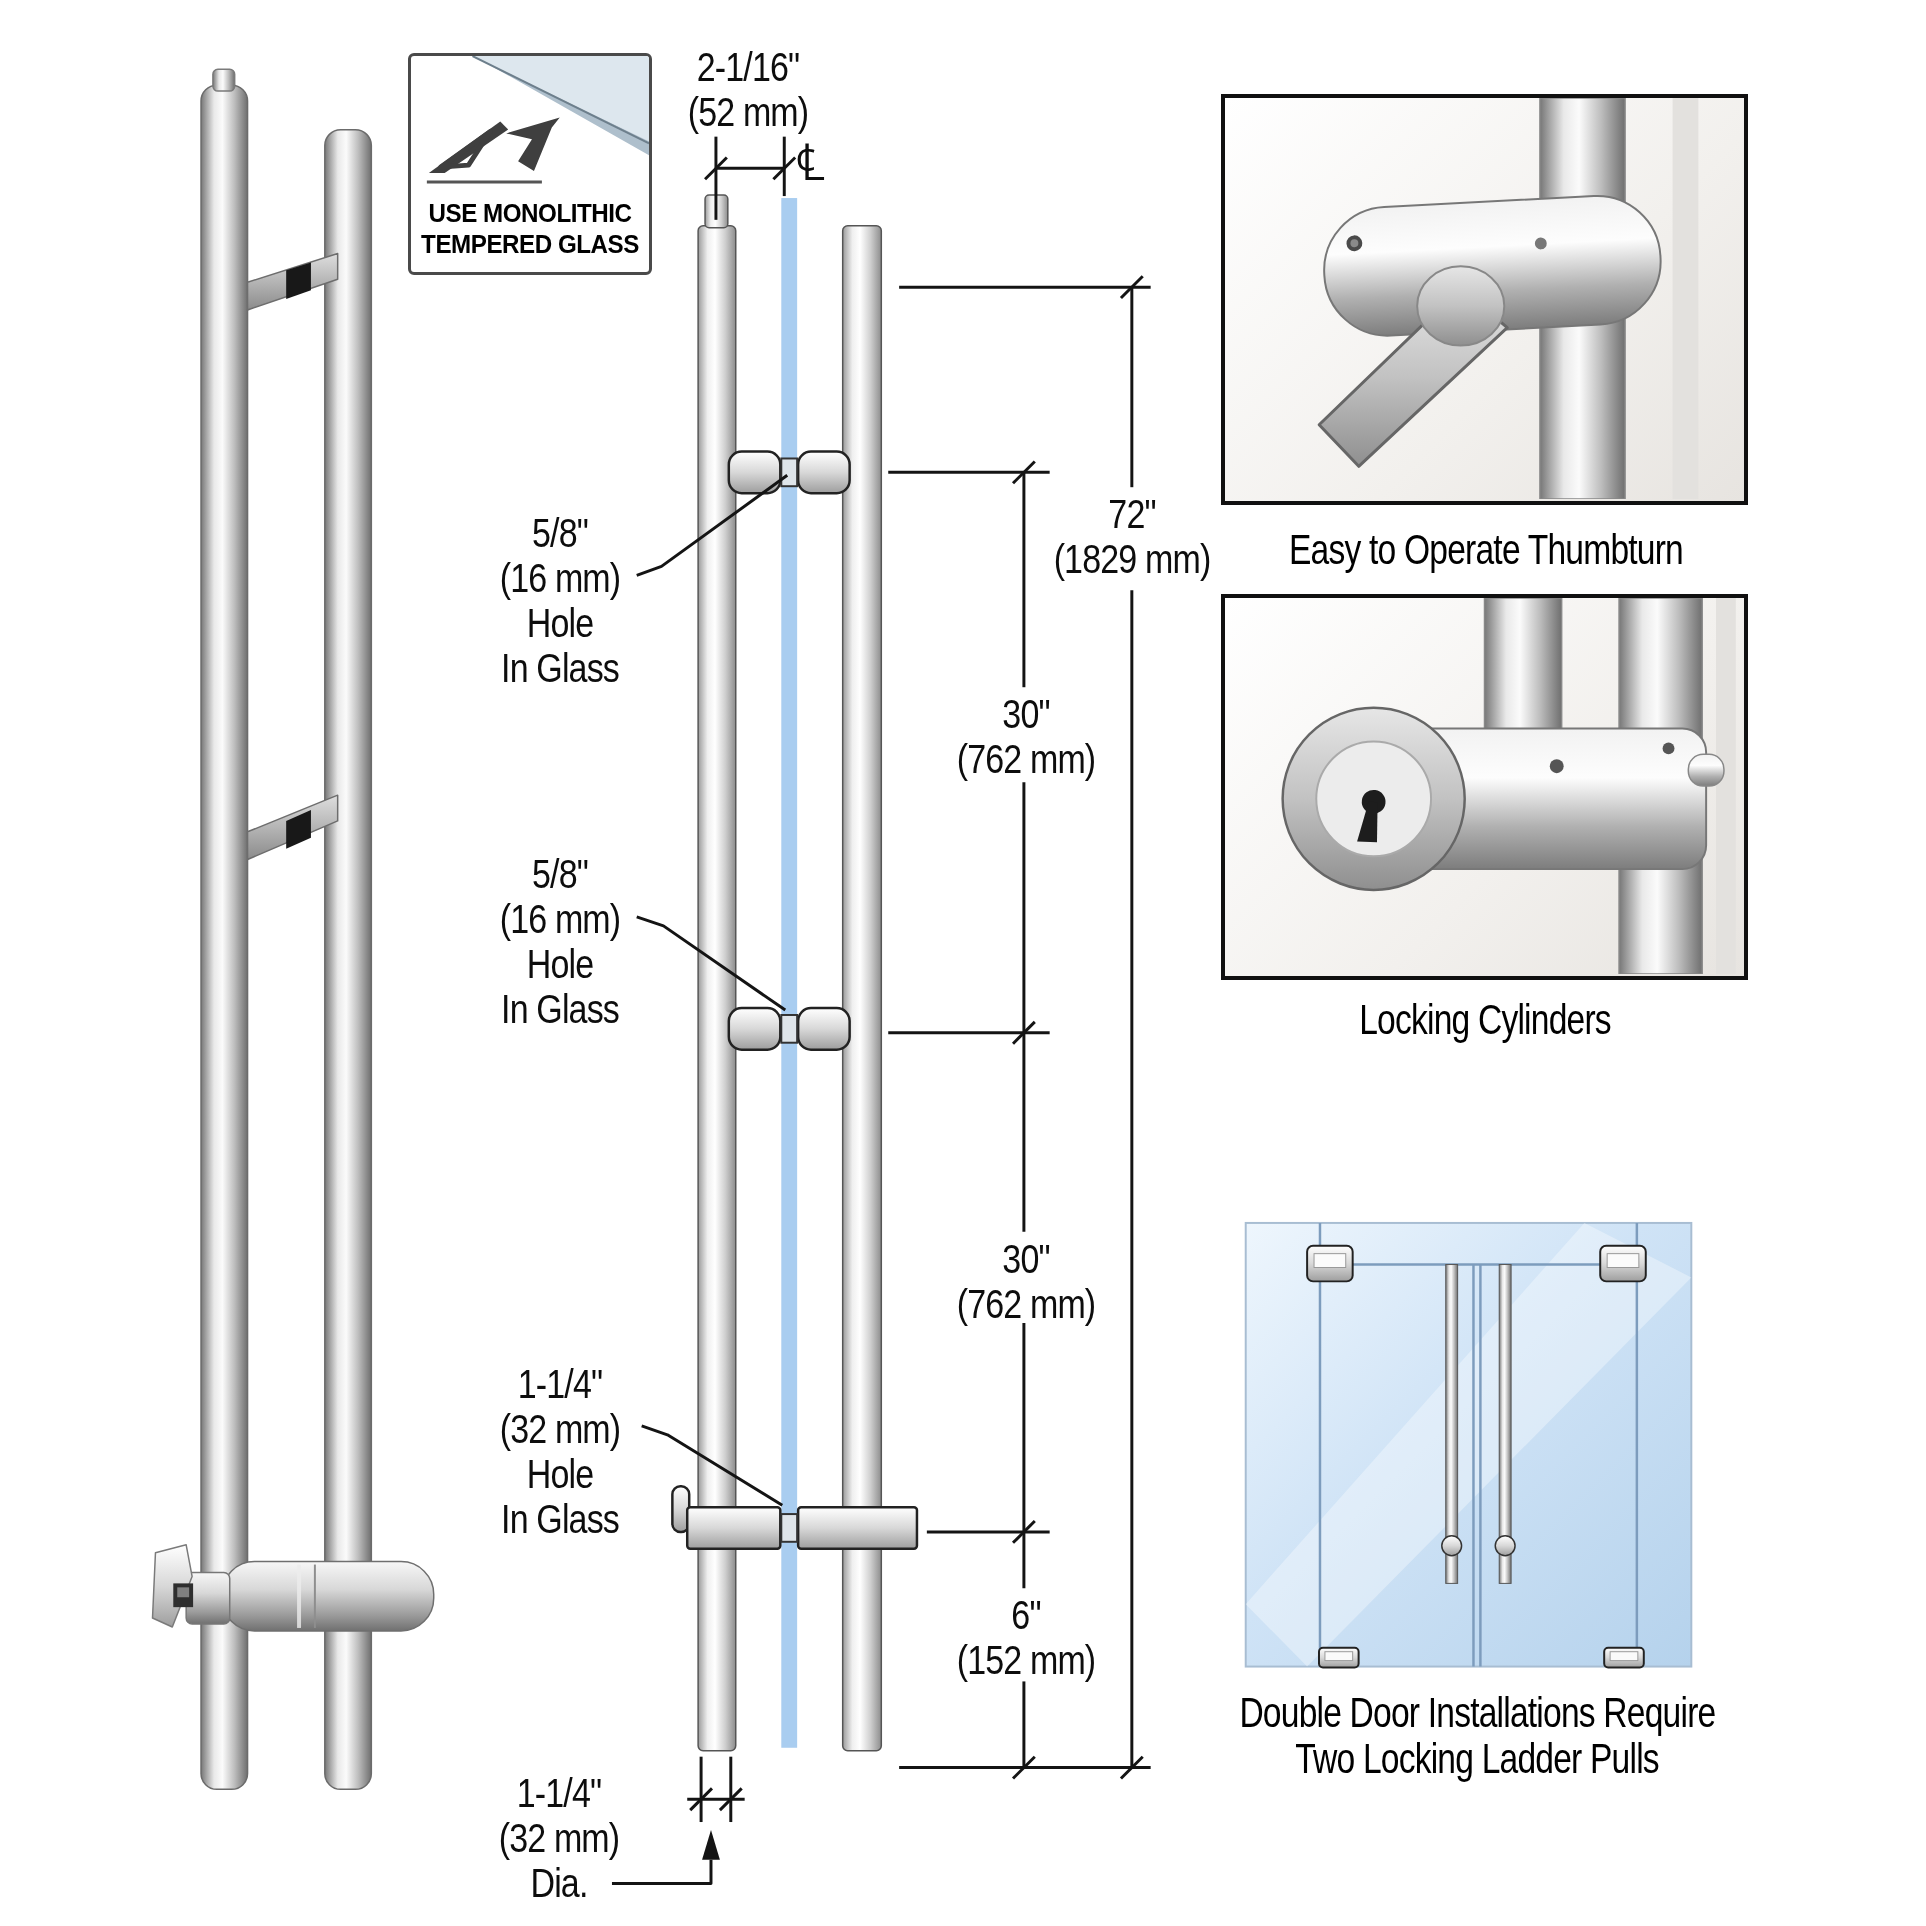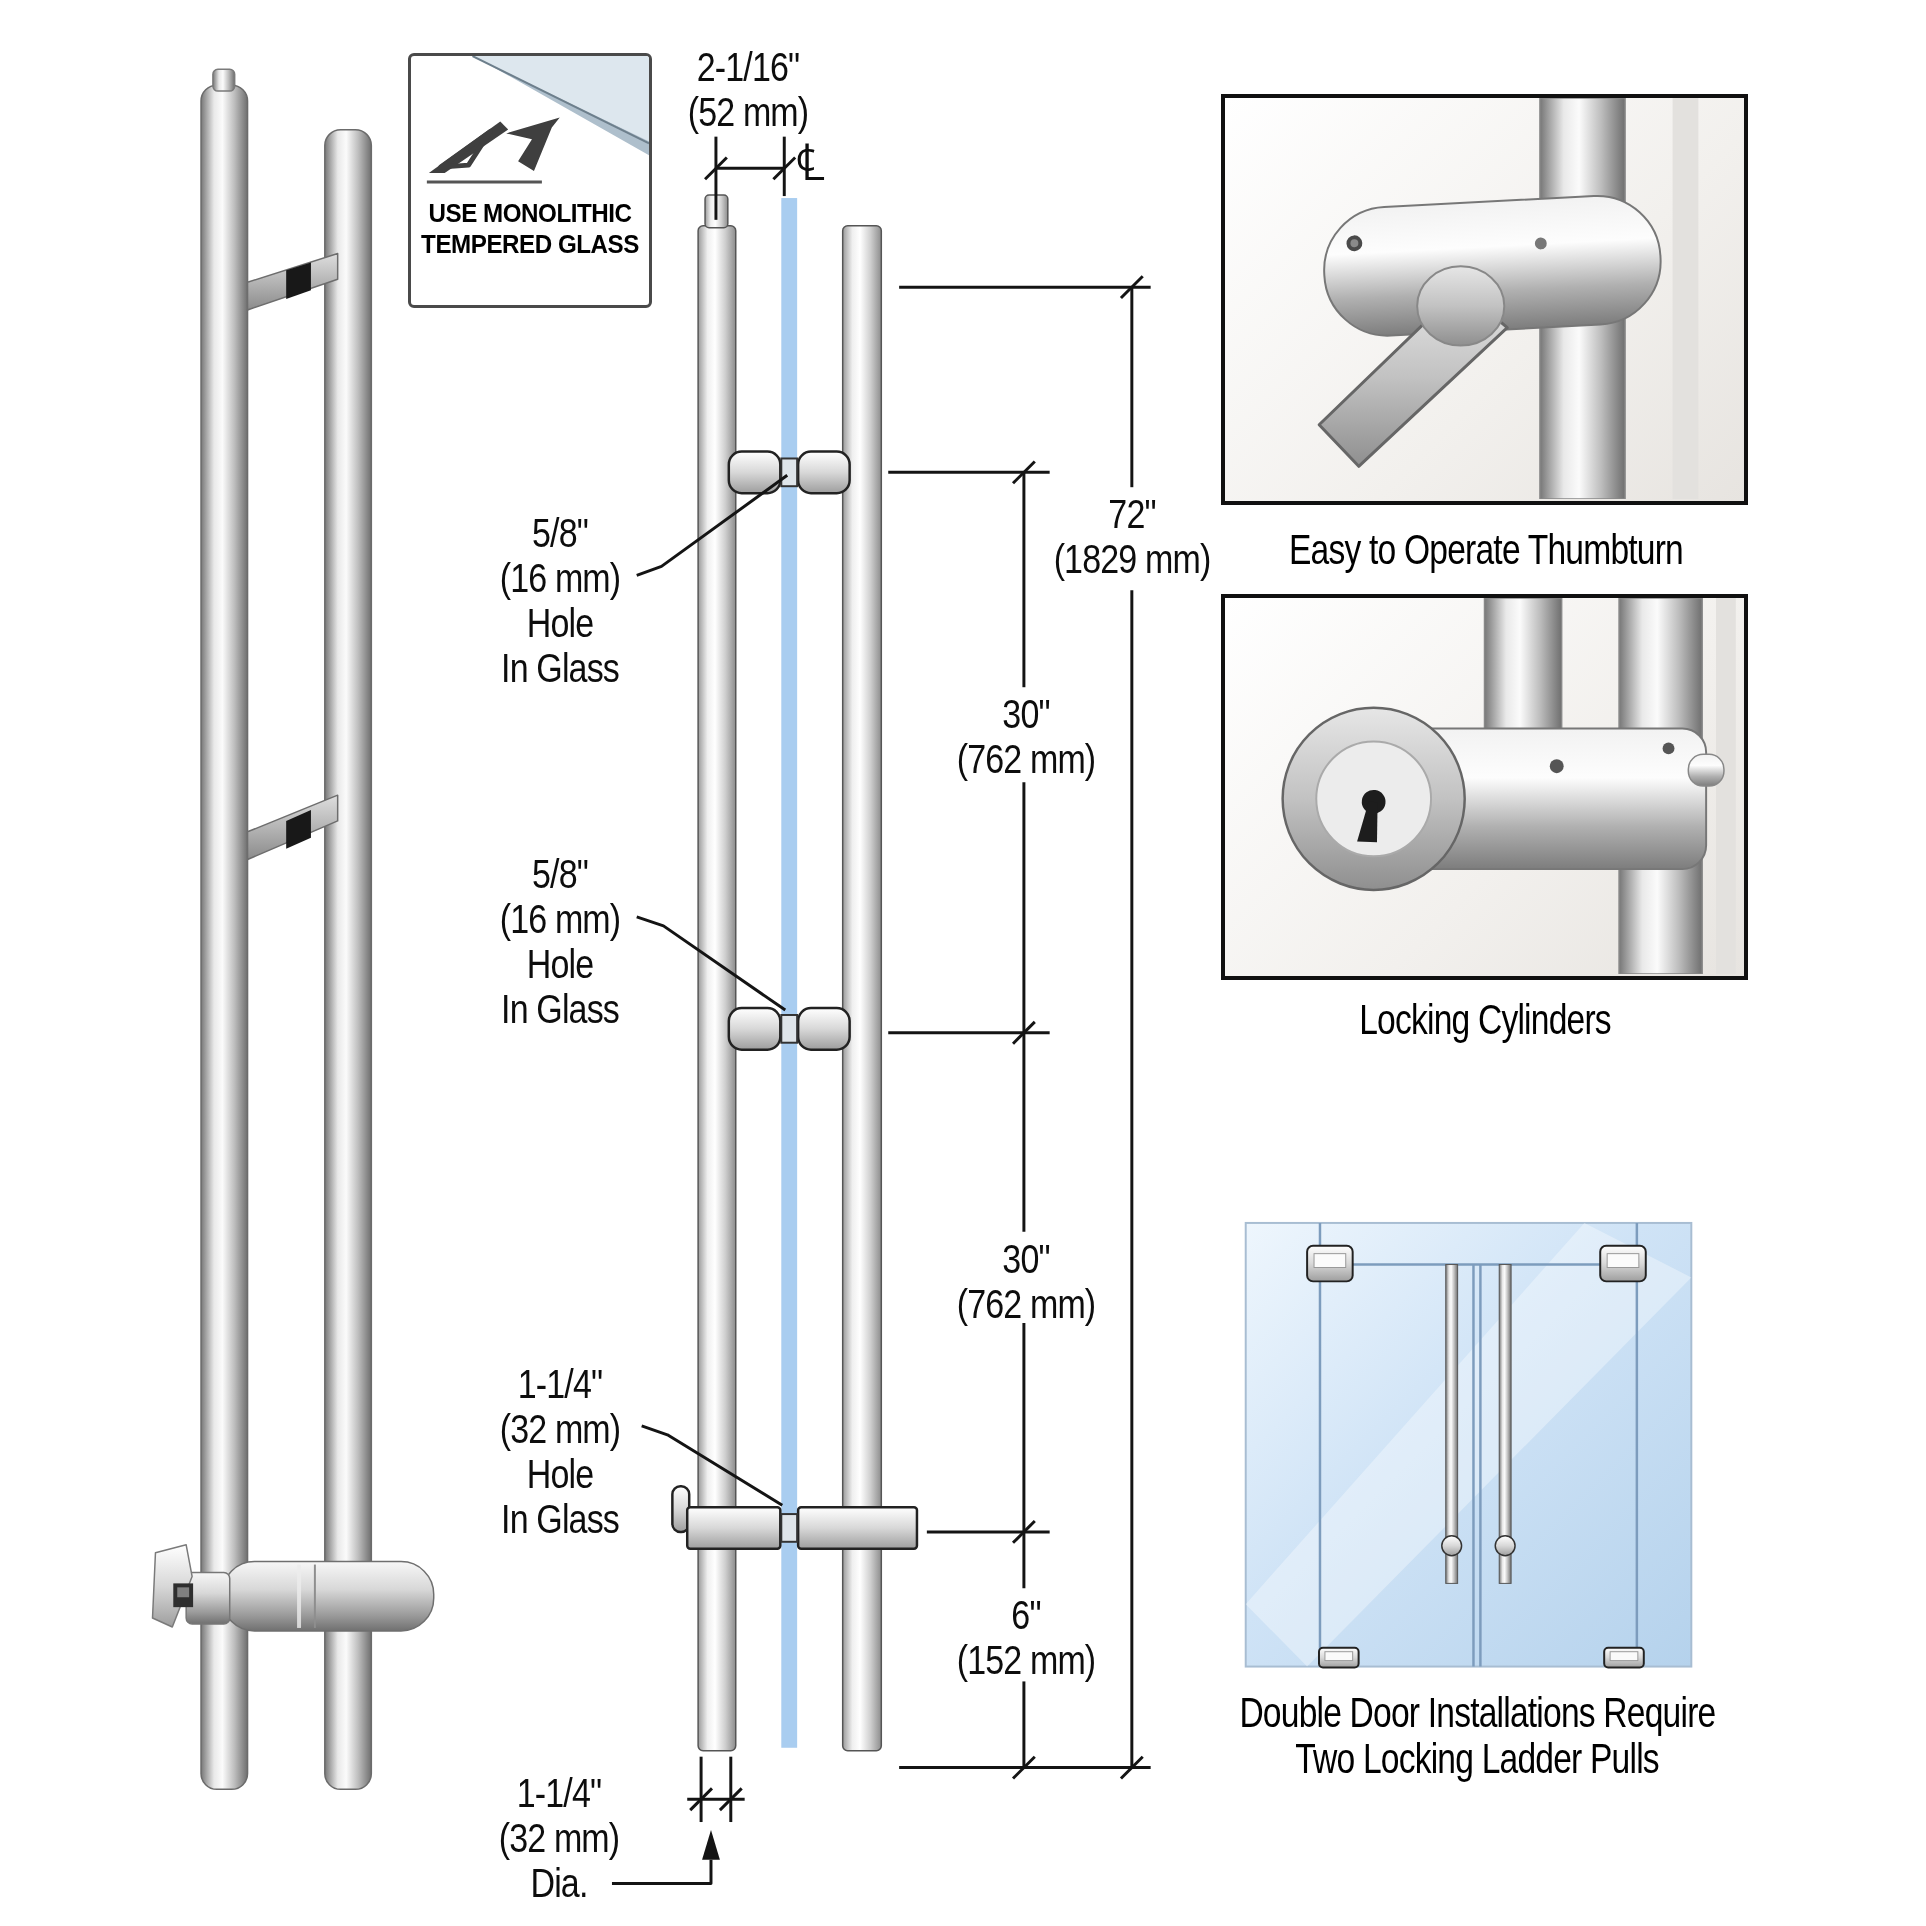--- a/index.html
+++ b/index.html
@@ -6,21 +6,21 @@
   #canvas{position:relative;width:1927px;height:1927px;background:#ffffff;overflow:hidden;
           font-family:"Liberation Sans",sans-serif;color:#0d0d0d;}
   .abs{position:absolute;}
   .dim{position:absolute;width:218px;text-align:center;font-size:40px;line-height:45px;
        letter-spacing:-1px;transform:scaleX(.85);transform-origin:center top;color:#0d0d0d;white-space:nowrap;}
   .cl{position:absolute;font-size:51px;line-height:51px;color:#0d0d0d;}
   .cap{position:absolute;width:554px;text-align:center;font-size:42px;line-height:46px;
        letter-spacing:-1px;transform:scaleX(.8);transform-origin:center top;color:#000;white-space:nowrap;}
   .inset{position:absolute;border:4px solid #101010;box-sizing:border-box;
          background:linear-gradient(135deg,#ffffff 0%,#f2f0ed 60%,#e7e4e0 100%);}
-  #badge{position:absolute;left:408px;top:53px;width:244px;height:255px;border:3px solid #4a4a4a;
+  #badge{position:absolute;left:408px;top:53px;width:244px;height:222px;border:3px solid #4a4a4a;
          border-radius:6px;background:#ffffff;box-sizing:border-box;overflow:hidden;}
   .badge-text{position:absolute;left:0;top:142px;width:100%;text-align:center;font-weight:bold;
               font-size:26px;line-height:31px;letter-spacing:-0.5px;transform:scaleX(.93);
               transform-origin:center top;color:#000;white-space:nowrap;}
 </style>
 </head>
 <body>
 
 <div id="canvas">
 

